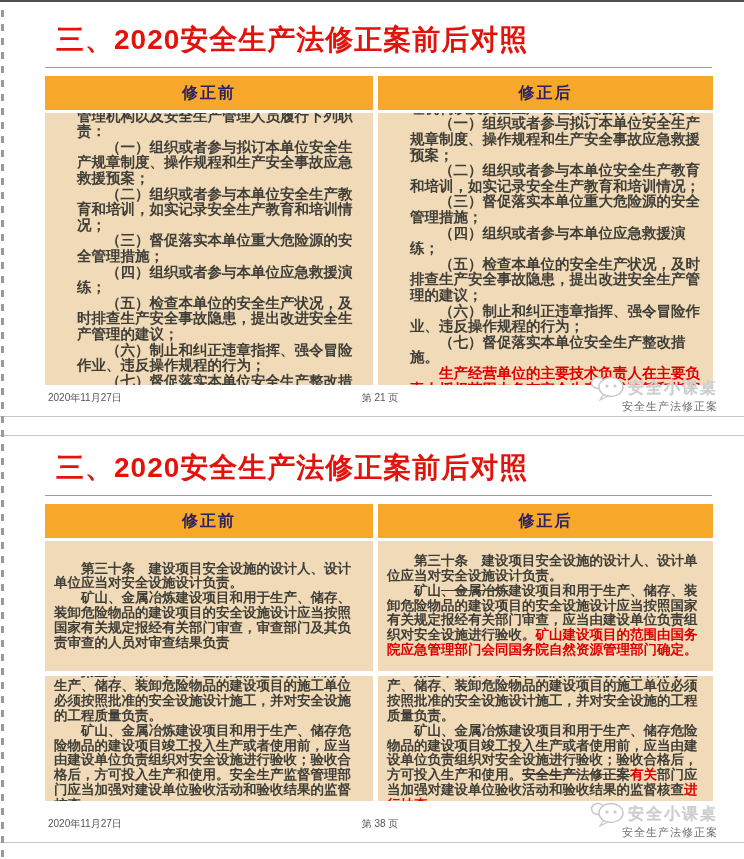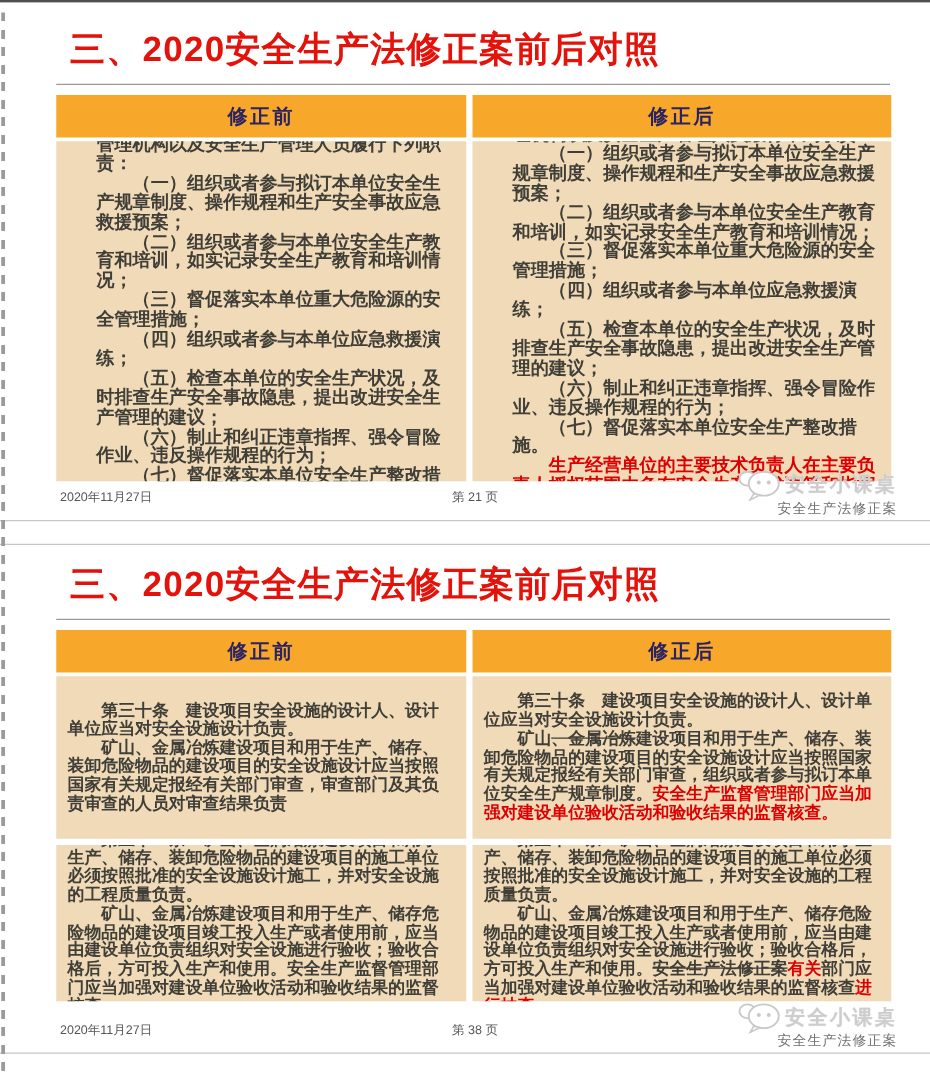--- a/index.html
+++ b/index.html
@@ -135,21 +135,21 @@
       <div class="th">修正前</div>
       <div class="th">修正后</div>
     </div>
     <div class="tbody">
         <div class="td">
           <p class="para"><span class="run run-n">第三十条　建设项目安全设施的设计人、设计单位应当对安全设施设计负责。</span></p>
           <p class="para"><span class="run run-n">矿山、金属冶炼建设项目和用于生产、储存、装卸危险物品的建设项目的安全设施设计应当按照国家有关规定报经有关部门审查，审查部门及其负责审查的人员对审查结果负责</span></p>
         </div>
         <div class="td">
           <p class="para"><span class="run run-n">第三十条　建设项目安全设施的设计人、设计单位应当对安全设施设计负责。</span></p>
-          <p class="para"><span class="run run-n">矿山</span><span class="run run-st">、金属冶炼</span><span class="run run-n">建设项目和用于生产、储存、装卸危险物品的建设项目的安全设施设计应当按照国家有关规定报经有关部门审查，组织或者参与拟订本单位安全生产规章制度。</span><span class="run run-r">安全生产监督管理部门应当加强对建设单位验收活动和验收结果的监督核查。</span></p>
+          <p class="para"><span class="run run-n">矿山</span><span class="run run-st">、金属冶炼</span><span class="run run-n">建设项目和用于生产、储存、装卸危险物品的建设项目的安全设施设计应当按照国家有关规定报经有关部门审查，应当由建设单位负责组织对安全设施进行验收。</span><span class="run run-r">矿山建设项目的范围由国务院应急管理部门会同国务院自然资源管理部门确定。</span></p>
         </div>
         <div class="td">
           <p class="para"><span class="run run-n">第三十一条　矿山、金属冶炼建设项目和用于生产、储存、装卸危险物品的建设项目的施工单位必须按照批准的安全设施设计施工，并对安全设施的工程质量负责。</span></p>
           <p class="para"><span class="run run-n">矿山、金属冶炼建设项目和用于生产、储存危险物品的建设项目竣工投入生产或者使用前，应当由建设单位负责组织对安全设施进行验收；验收合格后，方可投入生产和使用。安全生产监督管理部门应当加强对建设单位验收活动和验收结果的监督核查。</span></p>
         </div>
         <div class="td">
           <p class="para"><span class="run run-n">第三十一条　矿山</span><span class="run run-st">、金属冶炼</span><span class="run run-n">建设项目和用于生产、储存、装卸危险物品的建设项目的施工单位必须按照批准的安全设施设计施工，并对安全设施的工程质量负责。</span></p>
           <p class="para"><span class="run run-n">矿山、金属冶炼建设项目和用于生产、储存危险物品的建设项目竣工投入生产或者使用前，应当由建设单位负责组织对安全设施进行验收；验收合格后，方可投入生产和使用。</span><span class="run run-st">安全生产法修正案</span><span class="run run-r">有关</span><span class="run run-n">部门应当加强对建设单位验收活动和验收结果的监督核查</span><span class="run run-r">进行抽查</span><span class="run run-n">。</span></p>
         </div>
       </div>

